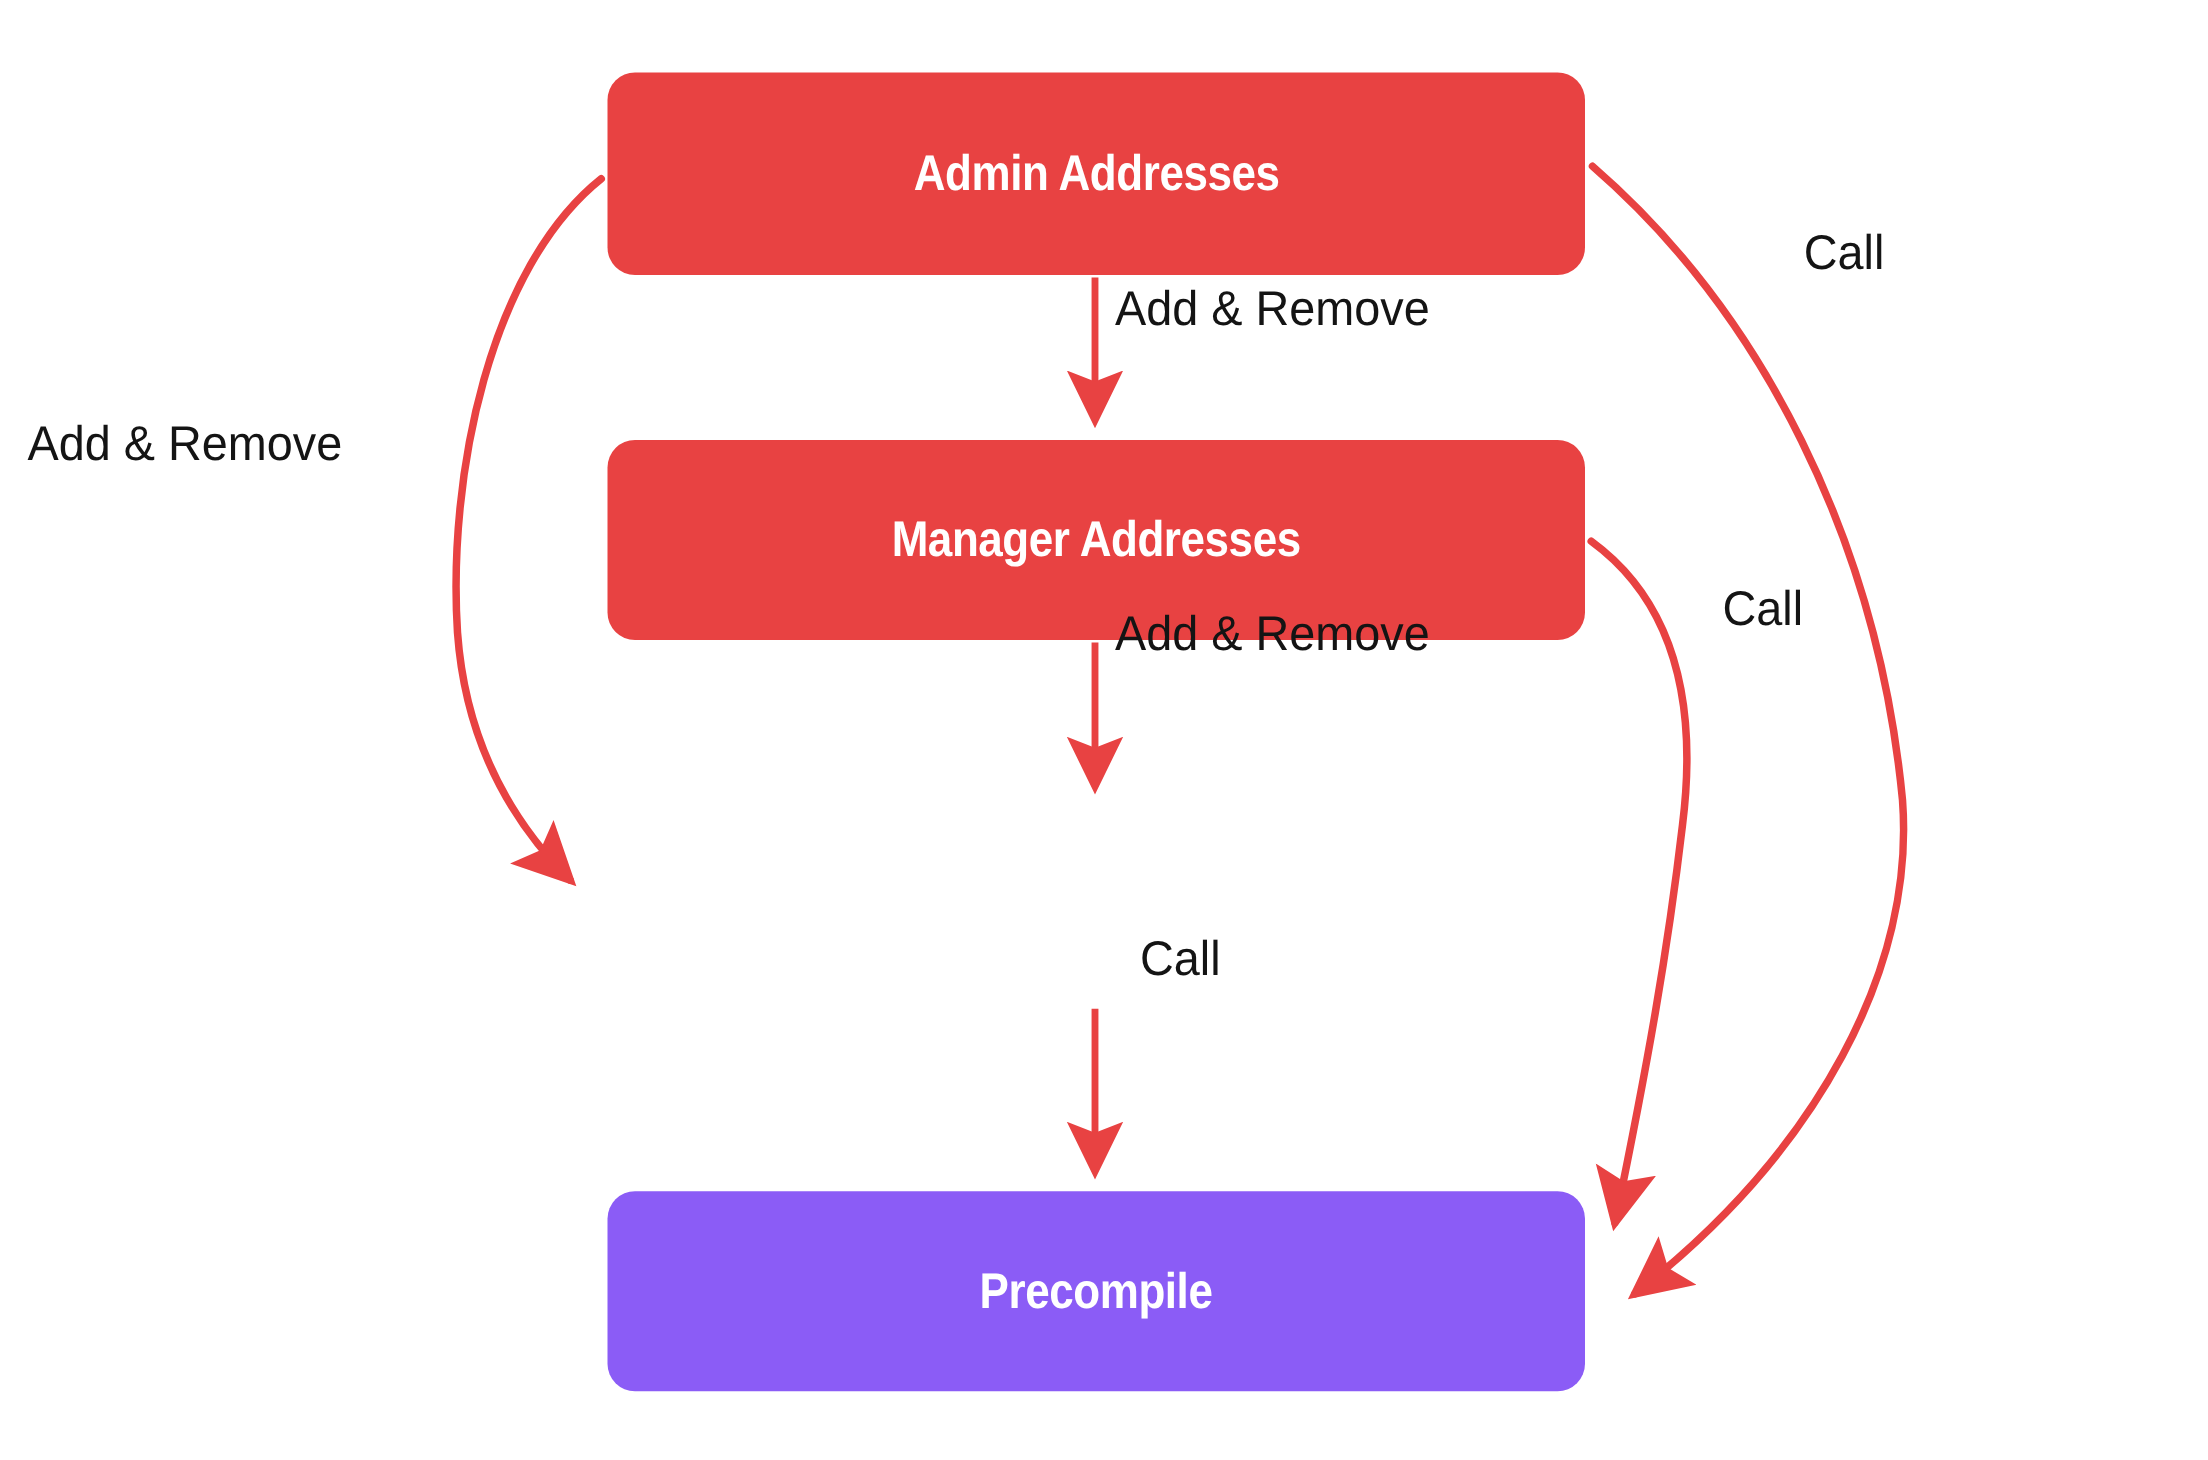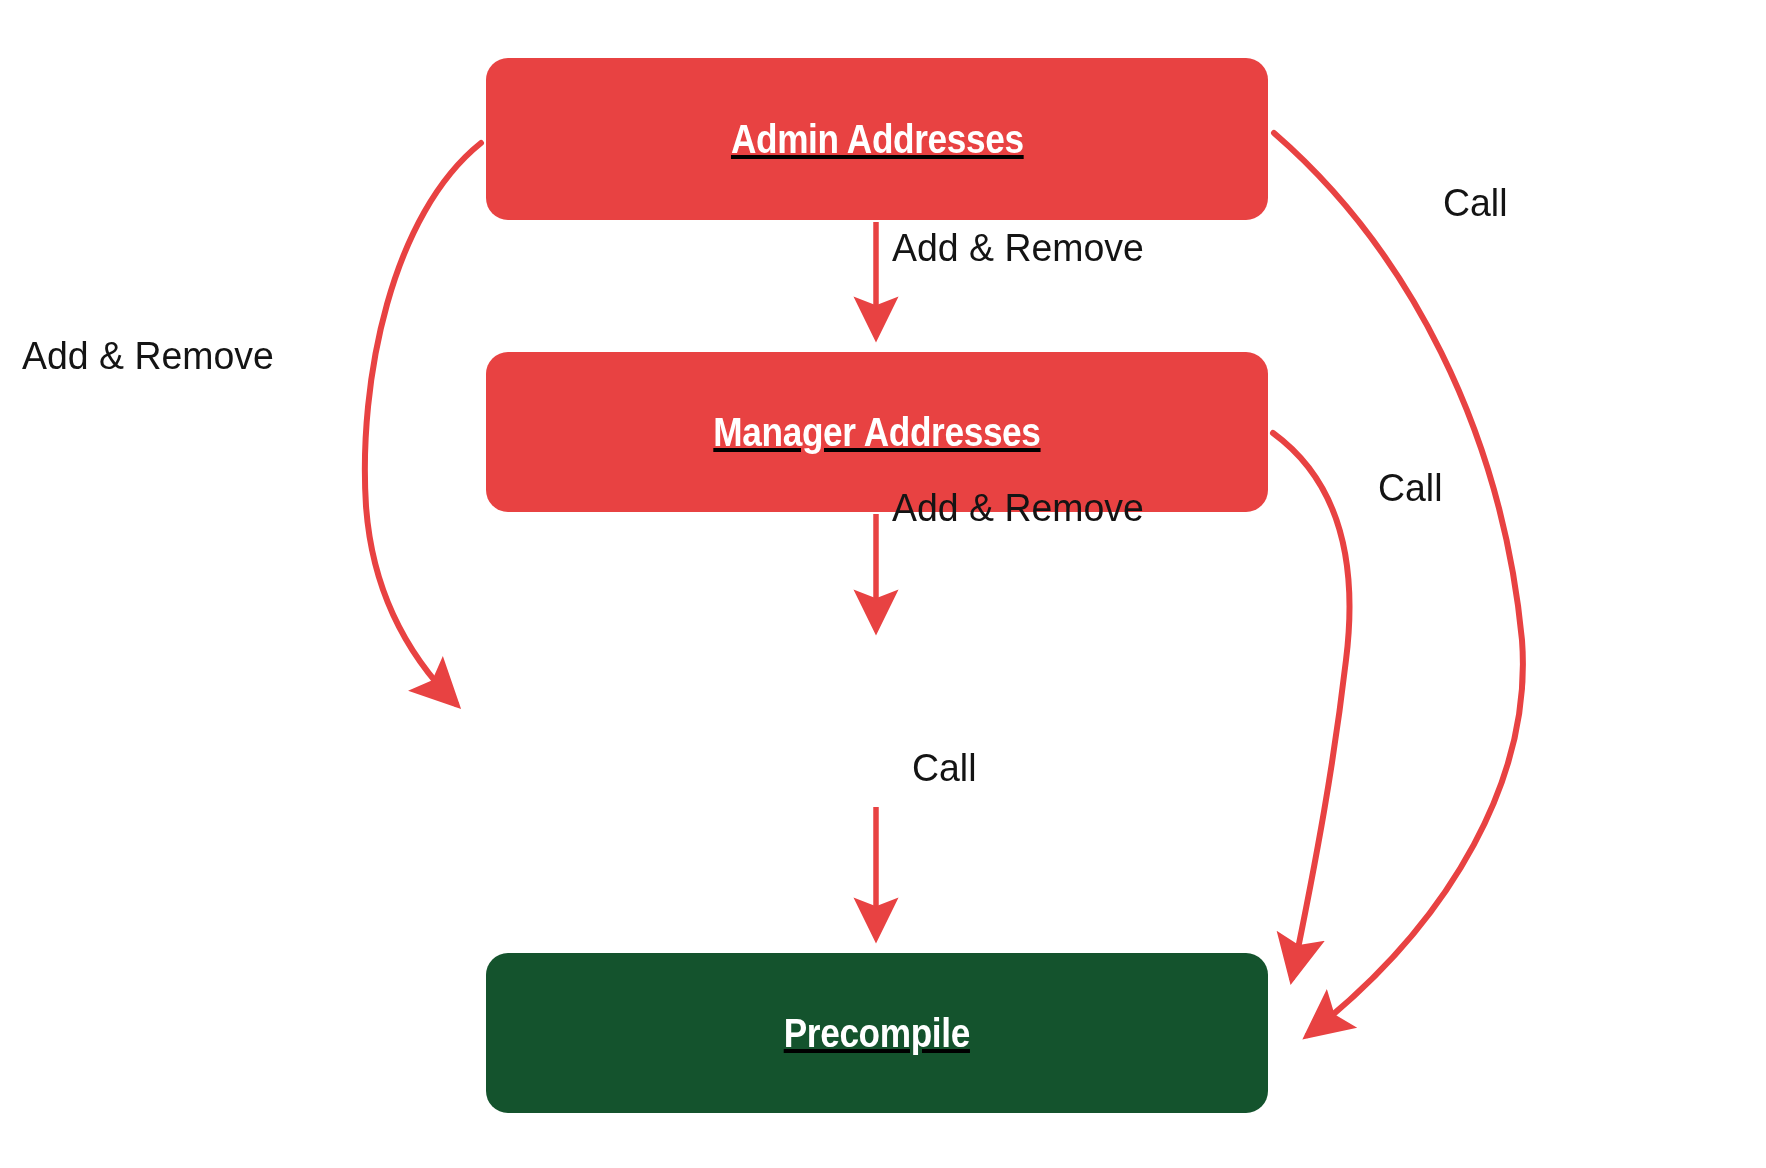--- a/index.html
+++ b/index.html
@@ -28,21 +28,20 @@
     width: 1766px;
     height: 1168px;
   }
   .node {
     position: absolute;
     border-radius: 22px;
     display: flex;
     align-items: center;
     justify-content: center;
     box-sizing: border-box;
-    text-decoration: underline;
   }
   .node-label {
     color: #ffffff;
     font-family: "Liberation Sans", sans-serif;
     font-weight: bold;
     font-size: 40px;
     letter-spacing: -0.4px;
     white-space: nowrap;
     transform: scaleX(0.88);
   }
@@ -97,21 +96,21 @@
 
   <div class="node" style="left:486px; top:58px; width:782px; height:162px; background:#E84242;">
     <span class="node-label">Admin Addresses</span>
   </div>
 
   <div class="node" style="left:486px; top:352px; width:782px; height:160px; background:#E84242;align-items:center;">
     <span class="node-label">Manager Addresses</span>
   </div>
 
 
-  <div class="node" style="left:486px; top:953px; width:782px; height:160px; background:#14532d;">
+  <div class="node" style="left:486px; top:953px; width:782px; height:160px; background:#8b5cf6;">
     <span class="node-label">Precompile</span>
   </div>
 
   <div class="edge-label" style="left:892px; top:228px;">Add &amp; Remove</div>
 
   <div class="edge-label" style="left:22px; top:336px;">Add &amp; Remove</div>
 
   <div class="edge-label" style="left:892px; top:488px;">Add &amp; Remove</div>
 
   <div class="edge-label" style="left:912px; top:748px;">Call</div>

